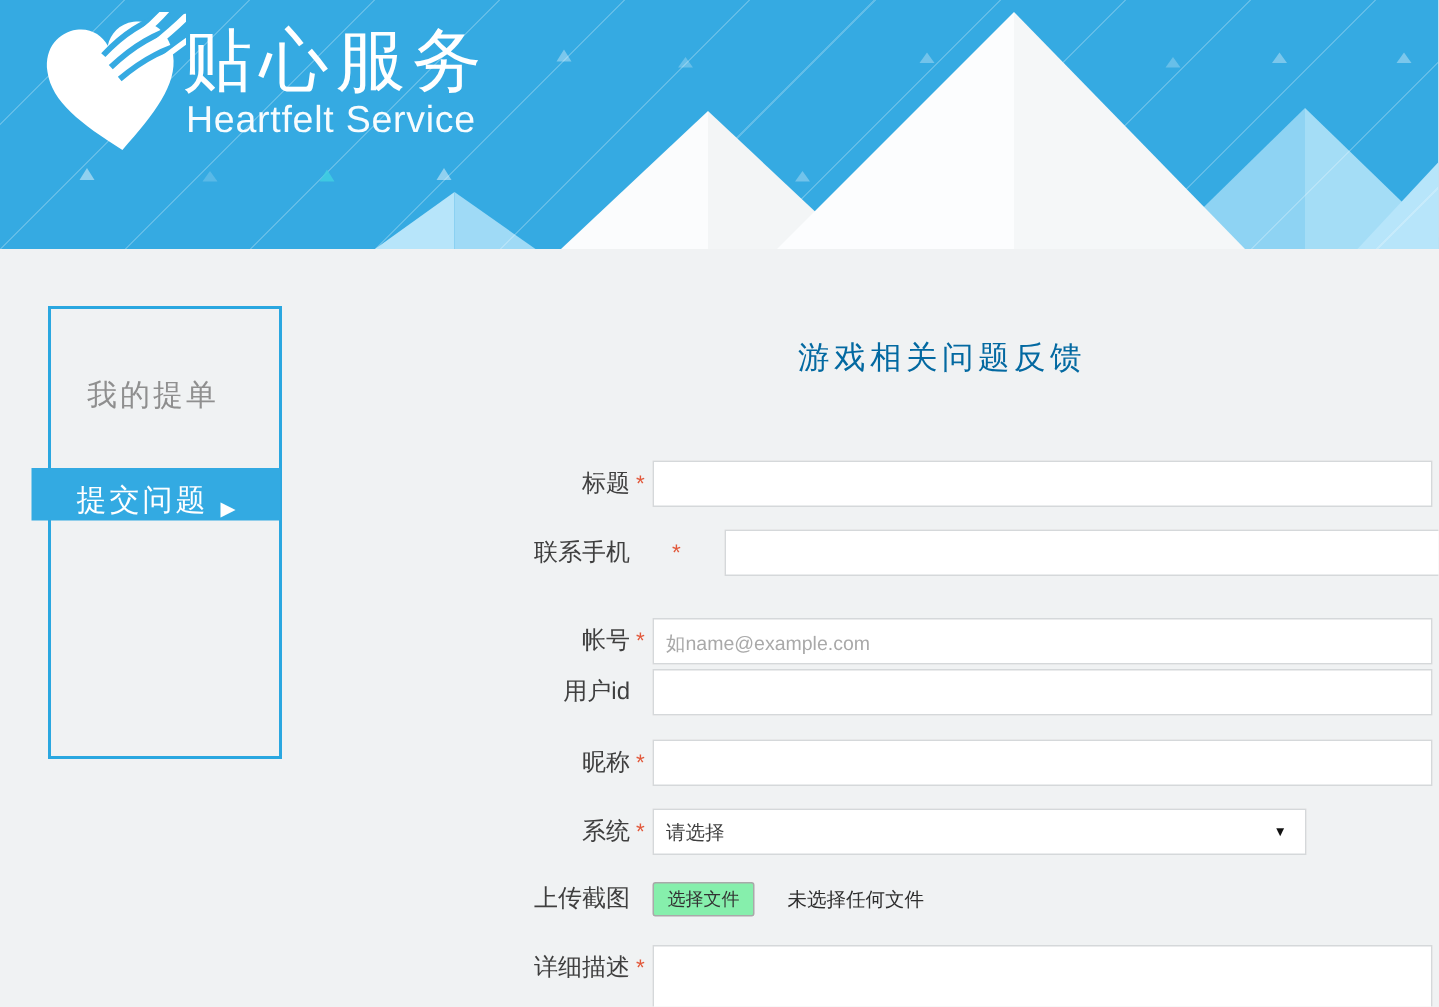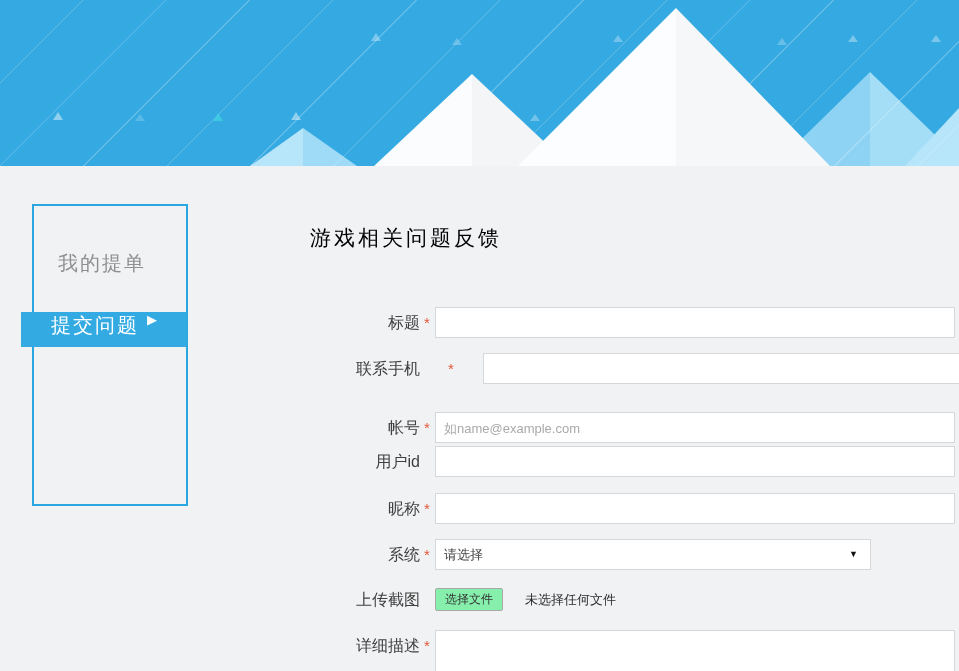--- a/index.html
+++ b/index.html
@@ -43,29 +43,29 @@
     border:2px solid #2aa7e0;
   }
   .side-item-inactive{
     position:absolute;left:32px;top:250px;width:140px;
     text-align:center;font-size:20px;letter-spacing:2px;color:#8f8f8f;
     cursor:pointer;
   }
   .side-item-active{
     position:absolute;left:21px;top:312px;width:166px;height:35px;
     background:#33aae2;color:#fff;
-    display:flex;align-items:flex-start;justify-content:center;
+    display:flex;align-items:flex-end;justify-content:center;
     font-size:20px;letter-spacing:2px;cursor:pointer;
   }
   .side-item-active .arrow{font-size:13px;margin-left:8px;letter-spacing:0;}
 
   
   .page-title{
     position:absolute;left:310px;top:224px;width:636px;
-    font-size:21px;letter-spacing:3px;color:#000000;
+    text-align:center;font-size:21px;letter-spacing:3px;color:#0369a1;
   }
   .row{position:absolute;left:330px;width:616px;display:flex;align-items:flex-start;}
   .row .lbl{
     width:90px;text-align:right;font-size:16px;color:#3f3f3f;
     line-height:31px;white-space:nowrap;flex:none;
   }
   .row .star{color:#e2583a;font-size:15px;line-height:31px;margin-left:4px;width:8px;flex:none;}
   .row .star.empty{visibility:hidden;}
   .row .ctl{margin-left:3px;flex:none;}
   .txt-input{
@@ -130,20 +130,35 @@
       <polygon points="291,120 296,112 301,120" fill="rgba(255,255,255,0.45)"></polygon>
       <polygon points="530,121 535,114 540,121" fill="rgba(255,255,255,0.3)"></polygon>
       <polygon points="371,41 376,33 381,41" fill="rgba(255,255,255,0.35)"></polygon>
       <polygon points="452,45 457,38 462,45" fill="rgba(255,255,255,0.25)"></polygon>
       <polygon points="613,42 618,35 623,42" fill="rgba(255,255,255,0.3)"></polygon>
       <polygon points="777,45 782,38 787,45" fill="rgba(255,255,255,0.25)"></polygon>
       <polygon points="848,42 853,35 858,42" fill="rgba(255,255,255,0.35)"></polygon>
       <polygon points="931,42 936,35 941,42" fill="rgba(255,255,255,0.35)"></polygon>
     </svg>
 
+    <div class="logo">
+      <svg class="logo-heart" width="96" height="104" viewBox="0 0 100 104">
+        <g transform="rotate(-8 50 52)">
+          <path d="M50 94 C 24 72, 6 54, 6 33 C 6 16, 18 7, 30 7 C 40 7, 47 13, 50 21 C 53 13, 60 7, 70 7 C 84 7, 94 18, 94 34 C 94 54, 76 72, 50 94 Z" fill="#ffffff"></path>
+          <path d="M46 27 C 62 14, 76 8, 96 4" stroke="#35aae2" stroke-width="4" fill="none"></path>
+          <path d="M50 36 C 68 23, 84 17, 103 14" stroke="#35aae2" stroke-width="4" fill="none"></path>
+          <path d="M55 45 C 74 33, 90 28, 108 26" stroke="#35aae2" stroke-width="4" fill="none"></path>
+          <path d="M74 16 C 84 10, 92 4, 99 -3" stroke="#ffffff" stroke-width="5" fill="none" stroke-linecap="round"></path>
+          <path d="M80 26 C 90 20, 98 15, 106 9" stroke="#ffffff" stroke-width="5" fill="none" stroke-linecap="round"></path>
+          <path d="M85 36 C 94 31, 101 27, 109 23" stroke="#ffffff" stroke-width="4" fill="none" stroke-linecap="round"></path>
+        </g>
+      </svg>
+      <div class="logo-title">贴心服务</div>
+      <div class="logo-sub">Heartfelt Service</div>
+    </div>
   </div>
 
   <div class="side-box"></div>
 
   <div class="side-item-inactive">
     <span>我的提单</span>
   </div>
 
   <div class="side-item-active">
     <span>提交问题</span>

